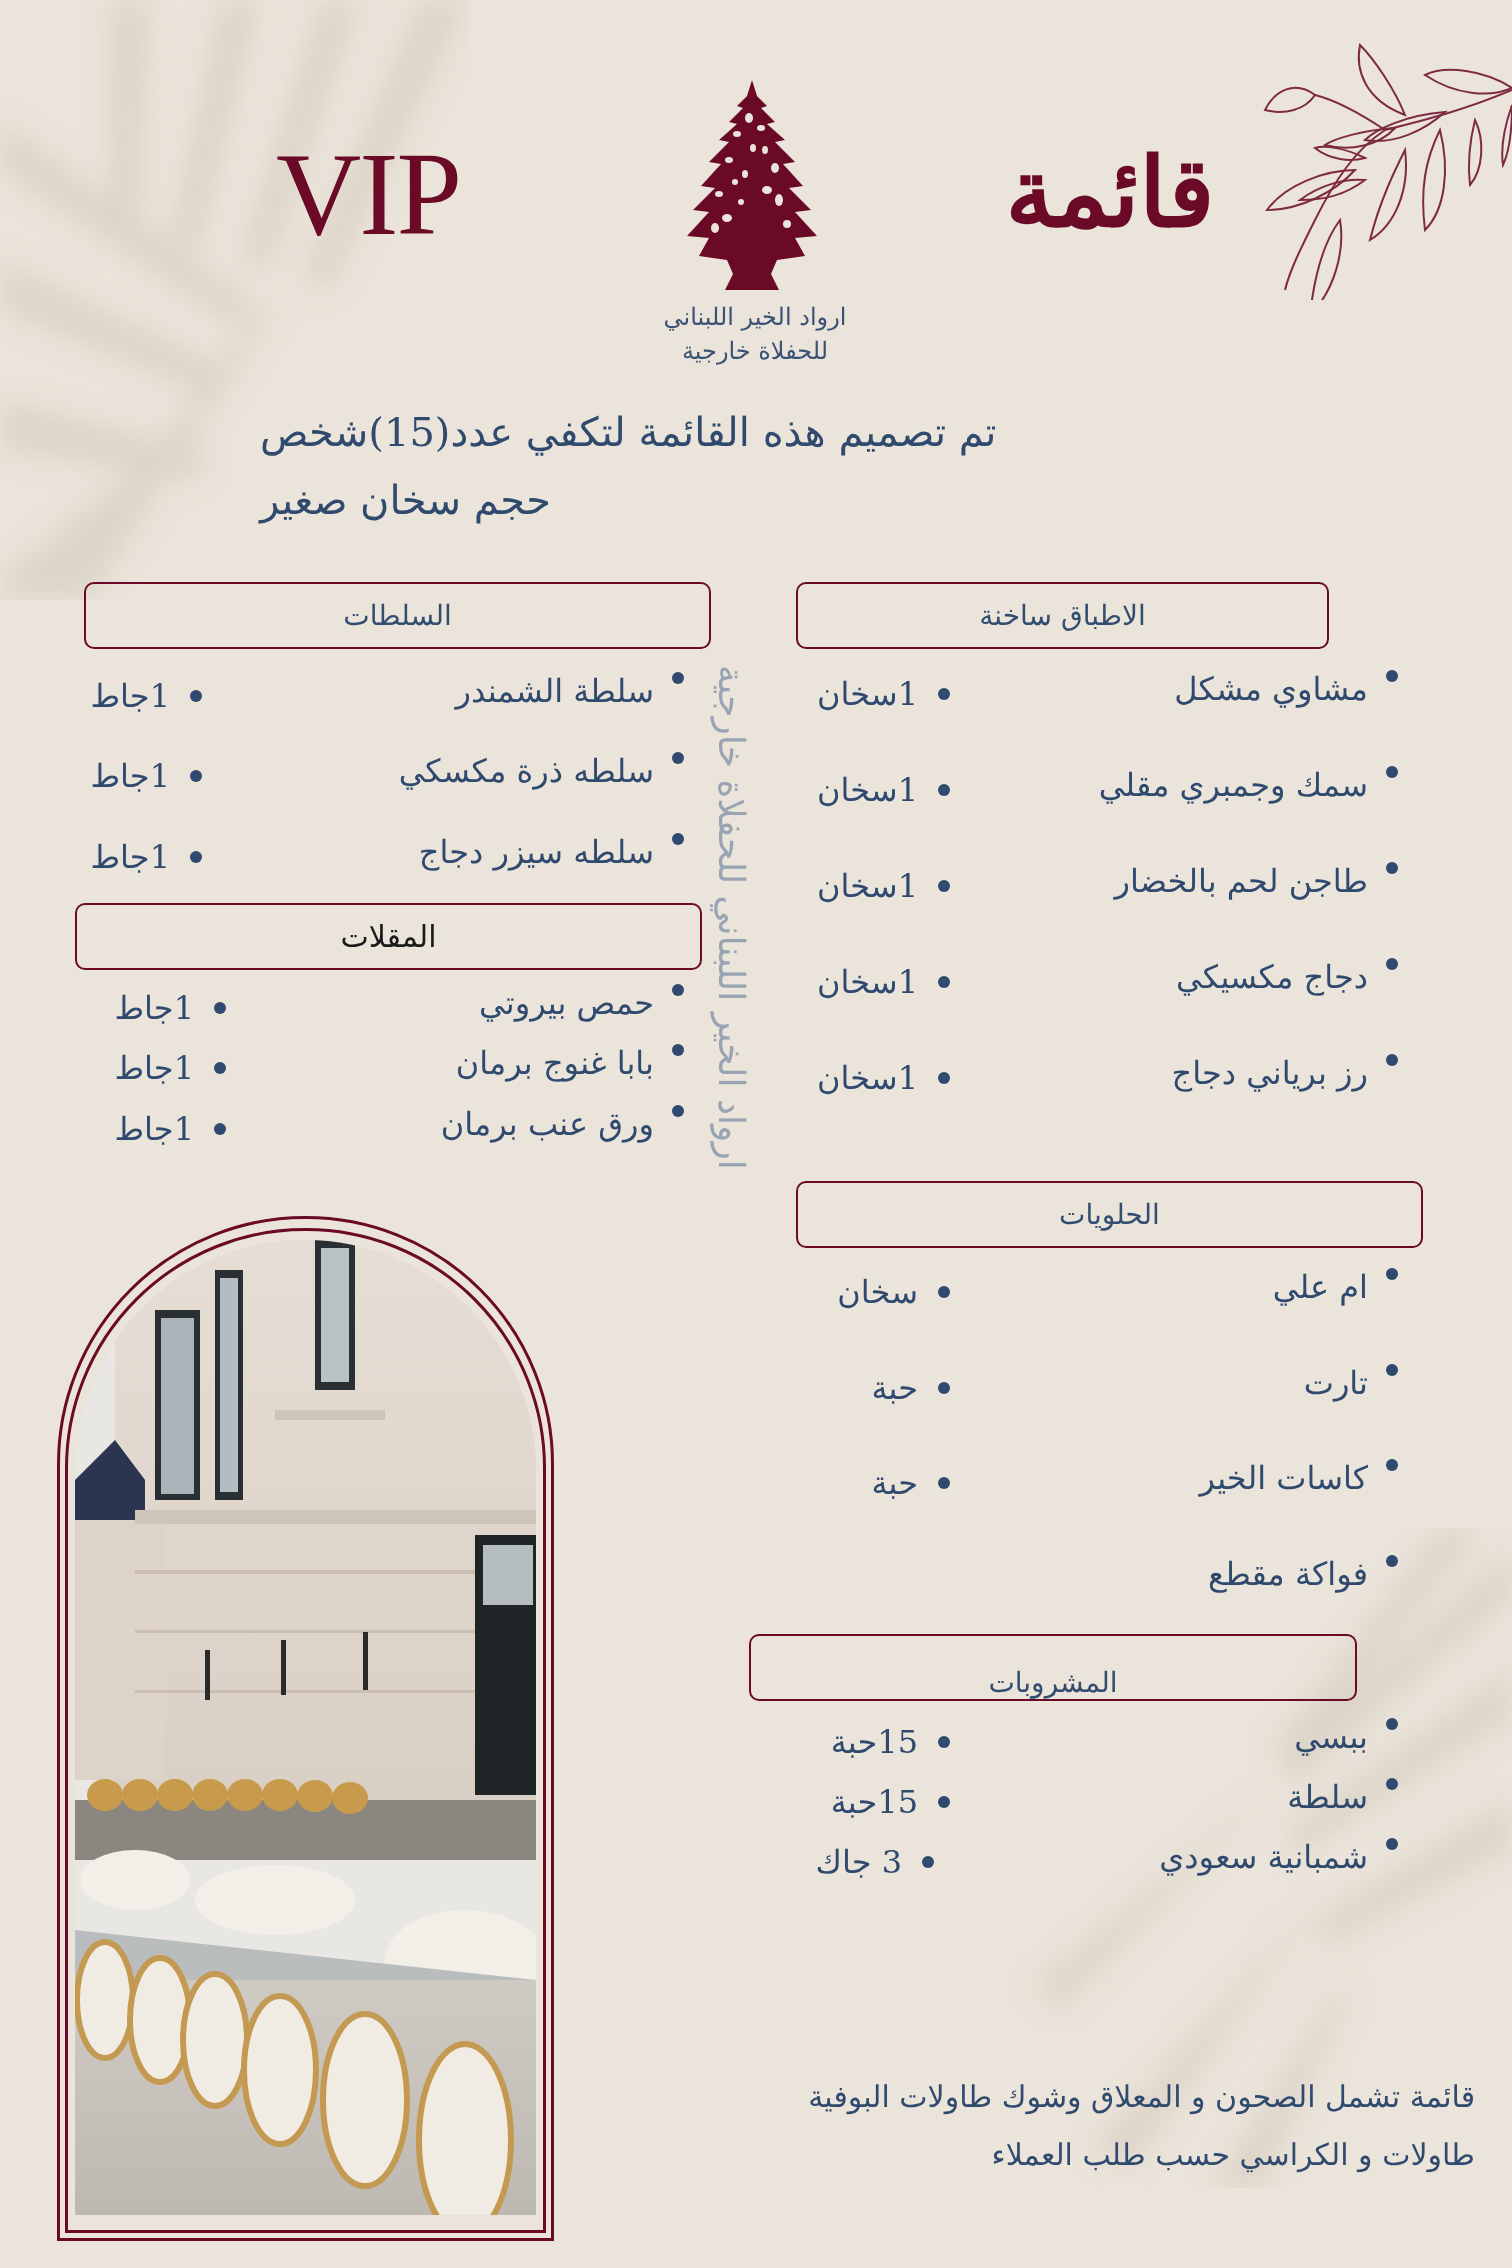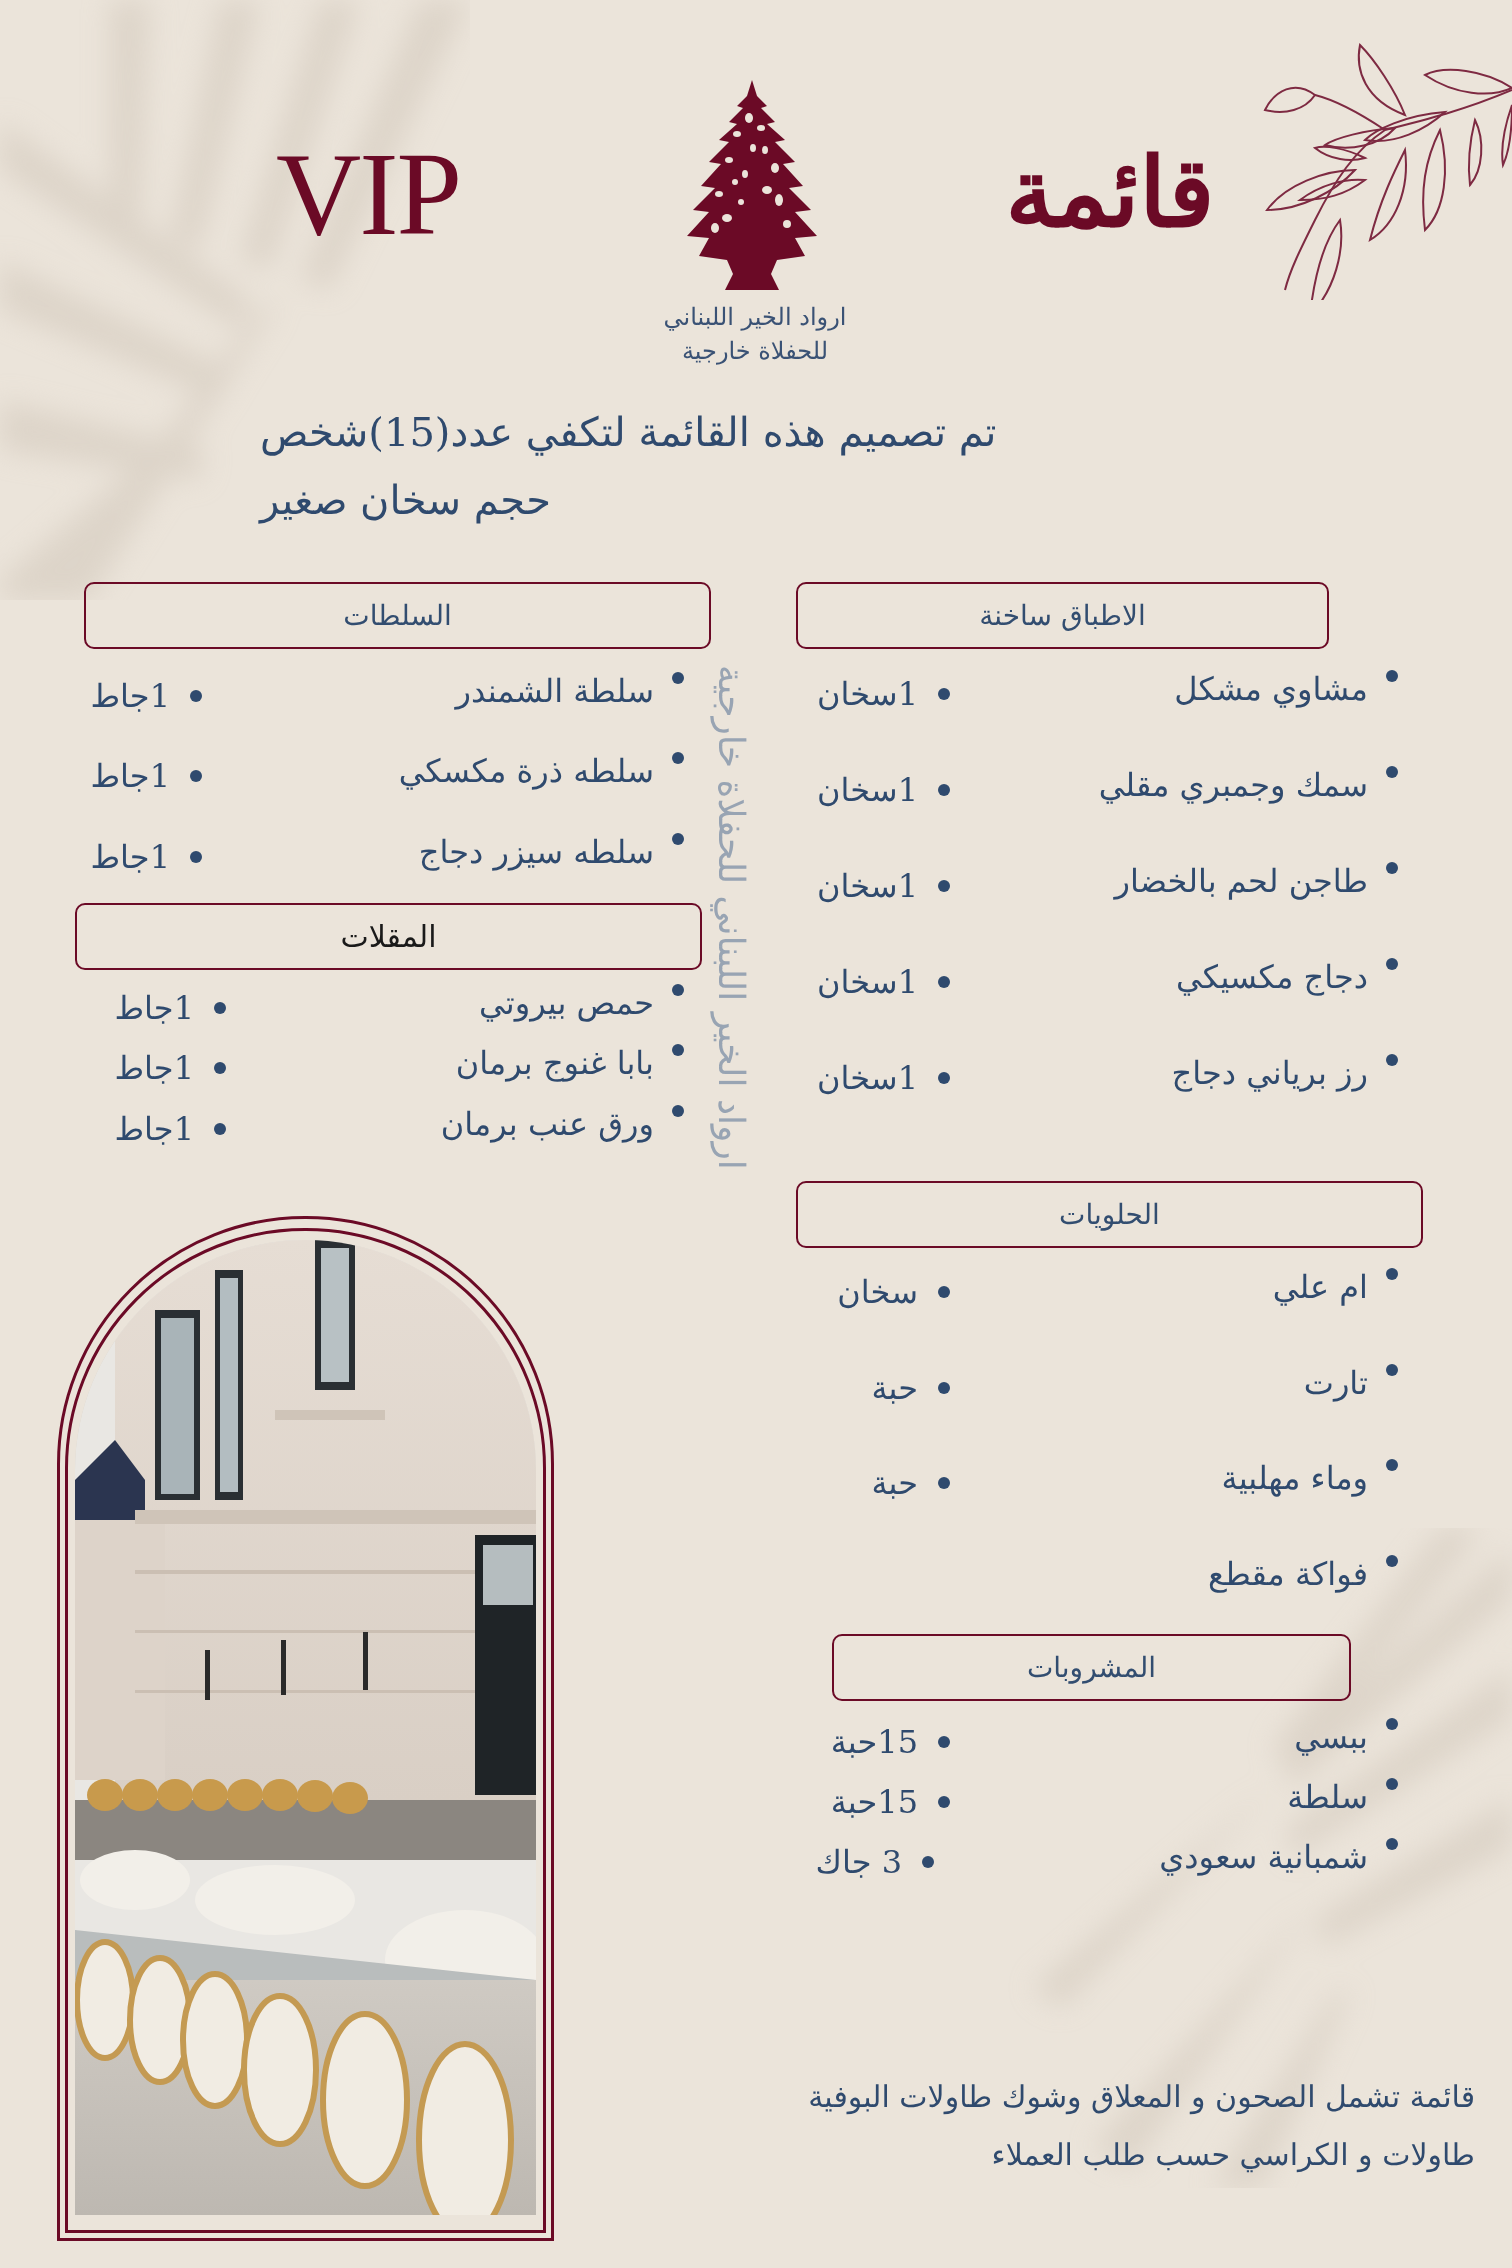--- a/index.html
+++ b/index.html
@@ -316,32 +316,32 @@
 <div class="item" style="right:114px; top:1364px;">
   <span class="bullet"></span>
   <span class="name">تارت</span>
 </div>
 <div class="qty" style="right:562px; top:1364px;">
   <span class="bullet"></span>
   <span class="val">حبة</span>
 </div>
 <div class="item" style="right:114px; top:1459px;">
   <span class="bullet"></span>
-  <span class="name">وماء مهلبية</span>
+  <span class="name">كاسات الخير</span>
 </div>
 <div class="qty" style="right:562px; top:1459px;">
   <span class="bullet"></span>
   <span class="val">حبة</span>
 </div>
 <div class="item" style="right:114px; top:1555px;">
   <span class="bullet"></span>
   <span class="name">فواكة مقطع</span>
 </div>
 
-<div class="sec-head" style="left:832px; top:1634px; width:519px;">
+<div class="sec-head" style="left:749px; top:1634px; width:608px;align-items:flex-end;">
   <span>المشروبات</span>
 </div>
 <div class="item" style="right:114px; top:1718px;">
   <span class="bullet"></span>
   <span class="name">ببسي</span>
 </div>
 <div class="qty" style="right:562px; top:1718px;">
   <span class="bullet"></span>
   <span class="val">15حبة</span>
 </div>

